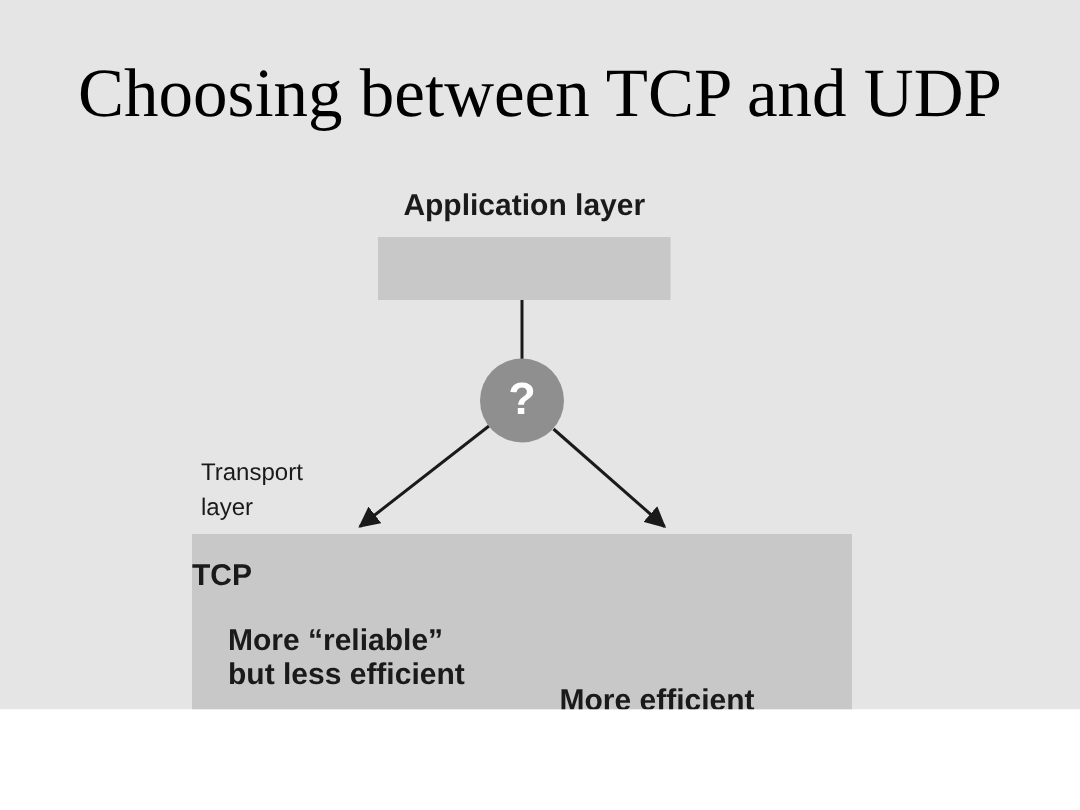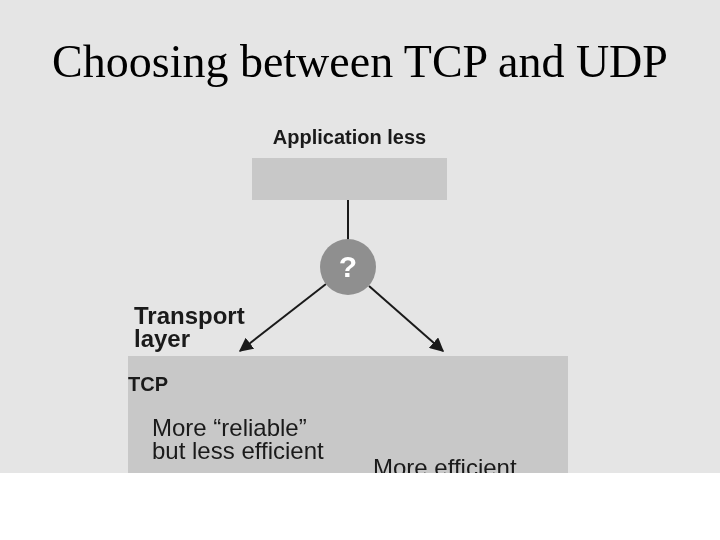--- a/index.html
+++ b/index.html
@@ -70,22 +70,22 @@
     display: inline-block;
     line-height: 56px;
     font-size: 30px;
     font-weight: 700;
     color: #ffffff;
   }
   .transport-label {
     position: absolute;
     left: 134px;
     top: 304px;
-    font-size: 24px;
-    font-weight: 700;
+    font-size: 16px;
+    font-weight: 400;
     line-height: 23px;
     color: #1a1a1a;
     white-space: pre-line;
   }
   .big-rect {
     position: absolute;
     left: 128px;
     top: 356px;
     width: 440px;
     height: 130px;
@@ -98,39 +98,39 @@
     text-align: left;
     font-size: 20px;
     font-weight: 700;
     color: #1a1a1a;
   }
   .proto-name.tcp { left: 128px; }
   .proto-name.udp { left: 348px; }
   .proto-desc {
     position: absolute;
     top: 416px;
-    font-size: 24px;
-    font-weight: 400;
+    font-size: 20px;
+    font-weight: 700;
     line-height: 23px;
     color: #1a1a1a;
     white-space: pre-line;
   }
   .proto-desc.tcp { left: 152px; }
   .proto-desc.udp { left: 373px; margin-top: 40px; }
 </style>
 </head>
 <body>
 
 <div class="slide">
 
   <h1 class="title">Choosing between TCP and UDP</h1>
 
   <div class="diagram">
 
-    <div class="app-label">Application less</div>
+    <div class="app-label">Application layer</div>
 
     <div class="app-rect"></div>
 
     <svg class="connectors" viewBox="0 0 720 540" xmlns="http://www.w3.org/2000/svg">
       <defs>
         <marker id="arrow" viewBox="0 0 10 10" refX="9" refY="5" markerWidth="7" markerHeight="7" orient="auto">
           <path d="M0,0 L10,5 L0,10 z" fill="#1a1a1a"></path>
         </marker>
       </defs>
       <line x1="348" y1="200" x2="348" y2="240" stroke="#1a1a1a" stroke-width="2"></line>

